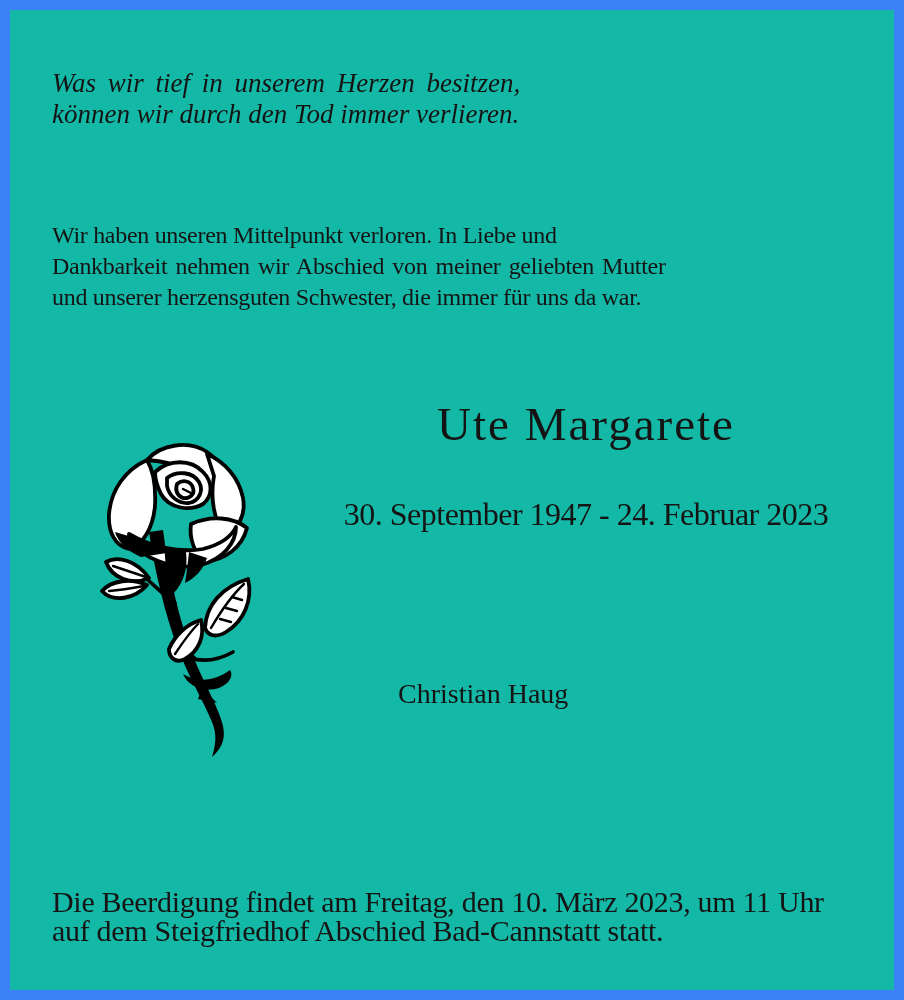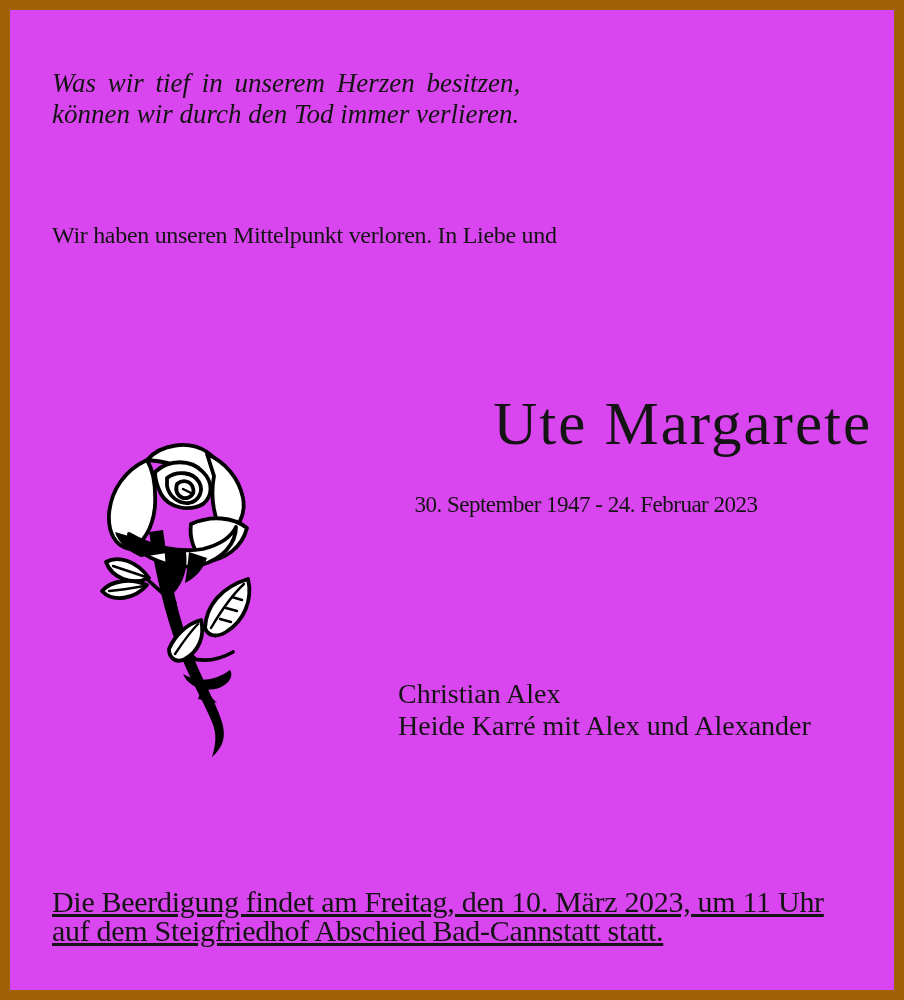--- a/index.html
+++ b/index.html
@@ -5,22 +5,22 @@
   html, body {
     margin: 0;
     padding: 0;
     background: #ffffff;
   }
   .obituary-frame {
     position: relative;
     width: 904px;
     height: 1000px;
     box-sizing: border-box;
-    border: 10px solid #a16207;
-    background: #d946ef;
+    border: 10px solid #3b82f6;
+    background: #14b8a6;
     overflow: hidden;
     font-family: "Liberation Serif", "DejaVu Serif", serif;
     color: #141414;
   }
   .abs { position: absolute; }
 
   
   .quote {
     left: 42px; top: 58px;
     font-style: italic;
@@ -40,50 +40,48 @@
   }
   .announcement .wide { word-spacing: 2.5px; }
 
   
   .deceased-block {
     left: 290px; top: 378px;
     width: 572px;
     text-align: center;
   }
   .deceased-name {
-    font-size: 61px;
+    font-size: 47px;
     line-height: 72px;
     letter-spacing: 2px;
     white-space: nowrap;
-    text-align: right;
   }
   .deceased-dates {
-    margin-top: 30px;
-    font-size: 23px;
+    margin-top: 39px;
+    font-size: 32px;
     line-height: 30px;
     letter-spacing: -0.5px;
     white-space: nowrap;
   }
 
   
   .mourners {
     left: 388px; top: 668px;
     font-size: 28px;
     line-height: 31.5px;
     white-space: nowrap;
   }
 
   
   .funeral {
     left: 42px; top: 877px;
     font-size: 30px;
     line-height: 29px;
     letter-spacing: -0.3px;
     white-space: nowrap;
-    text-decoration: underline;
   }
 
   
   .rose-wrap {
     left: 75px; top: 418px;
     width: 220px; height: 330px;
   }
   .rose-wrap svg { display: block; width: 220px; height: 330px; }
   .rose-line { fill: none; stroke: #000; stroke-width: 3.6; stroke-linejoin: round; stroke-linecap: round; }
   .rose-petal { fill: #fff; stroke: #000; stroke-width: 3.8; stroke-linejoin: round; }
@@ -95,20 +93,22 @@
 
 <div class="obituary-frame">
 
   <div class="abs quote">
     <div class="wide">Was wir tief in unserem Herzen besitzen,</div>
     <div>können wir durch den Tod immer verlieren.</div>
   </div>
 
   <div class="abs announcement">
     <div>Wir haben unseren Mittelpunkt verloren. In Liebe und</div>
+    <div class="wide">Dankbarkeit nehmen wir Abschied von meiner geliebten Mutter</div>
+    <div>und unserer herzensguten Schwester, die immer für uns da war.</div>
   </div>
 
   <div class="abs rose-wrap">
     <svg viewBox="0 0 220 330" aria-hidden="true">
 
       <path class="rose-solid" d="M78,102 C84,148 94,192 108,228 C120,258 134,280 138,298 C141,312 136,321 127,329 C131,316 132,306 127,294 C118,272 103,248 92,218 C80,186 70,144 64,104 Z"></path>
 
       <path class="rose-solid" d="M95,214 L113,231 L92,229 Z"></path>
       <path class="rose-solid" d="M117,260 L132,275 L113,271 Z"></path>
 
@@ -147,22 +147,21 @@
       <path class="rose-solid" d="M104,124 L122,130 C118,142 110,150 100,155 C102,143 103,133 104,124 Z"></path>
     </svg>
   </div>
 
   <div class="abs deceased-block">
     <div class="deceased-name">Ute Margarete</div>
     <div class="deceased-dates">30. September 1947 - 24. Februar 2023</div>
   </div>
 
   <div class="abs mourners">
-    <div>Christian Alex</div>
-    <div>Heide Karré mit Alex und Alexander</div>
+    <div>Christian Haug</div>
   </div>
 
   <div class="abs funeral">
     <div>Die Beerdigung findet am Freitag, den 10. März 2023, um 11 Uhr</div>
     <div>auf dem Steigfriedhof Abschied Bad-Cannstatt statt.</div>
   </div>
 
 </div>
 
 </body></html>

